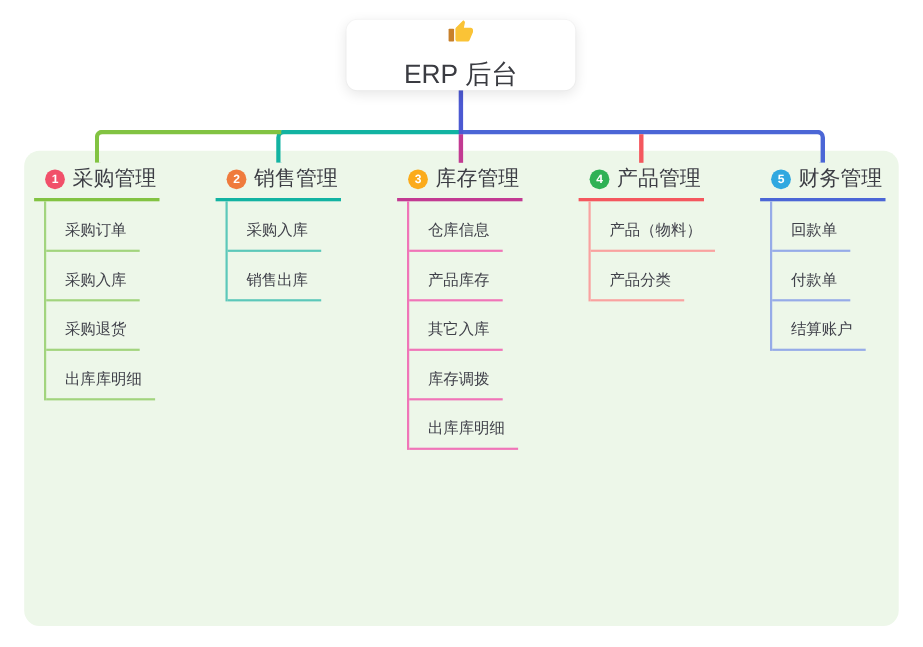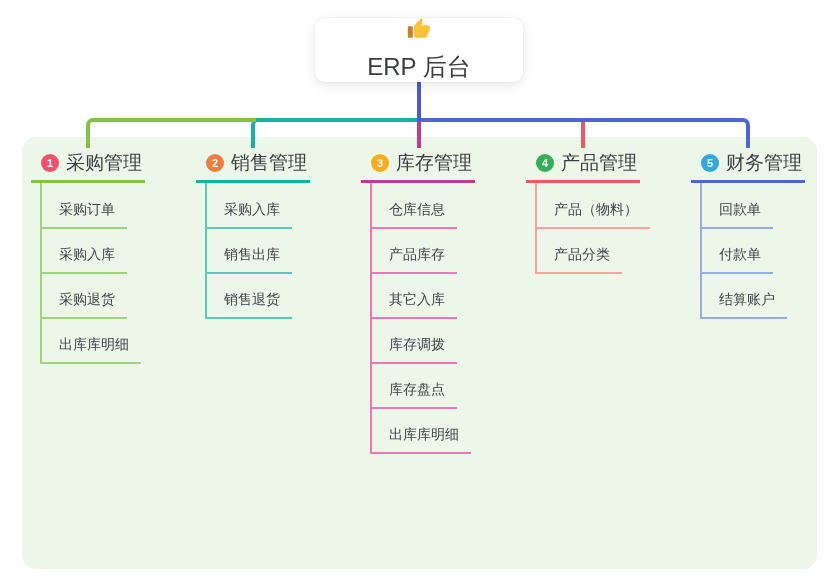--- a/index.html
+++ b/index.html
@@ -98,35 +98,33 @@
   </div>
 
   <div class="branch b2">
     <div class="head">
       <span class="badge">2</span>
       <span>销售管理</span>
     </div>
     <div class="kids">
       <div class="kid">采购入库</div>
       <div class="kid">销售出库</div>
-      <div class="kid">销售退货</div>
     </div>
   </div>
 
   <div class="branch b3">
     <div class="head">
       <span class="badge">3</span>
       <span>库存管理</span>
     </div>
     <div class="kids">
       <div class="kid">仓库信息</div>
       <div class="kid">产品库存</div>
       <div class="kid">其它入库</div>
       <div class="kid">库存调拨</div>
-      <div class="kid">库存盘点</div>
       <div class="kid">出库库明细</div>
     </div>
   </div>
 
   <div class="branch b4">
     <div class="head">
       <span class="badge">4</span>
       <span>产品管理</span>
     </div>
     <div class="kids">

